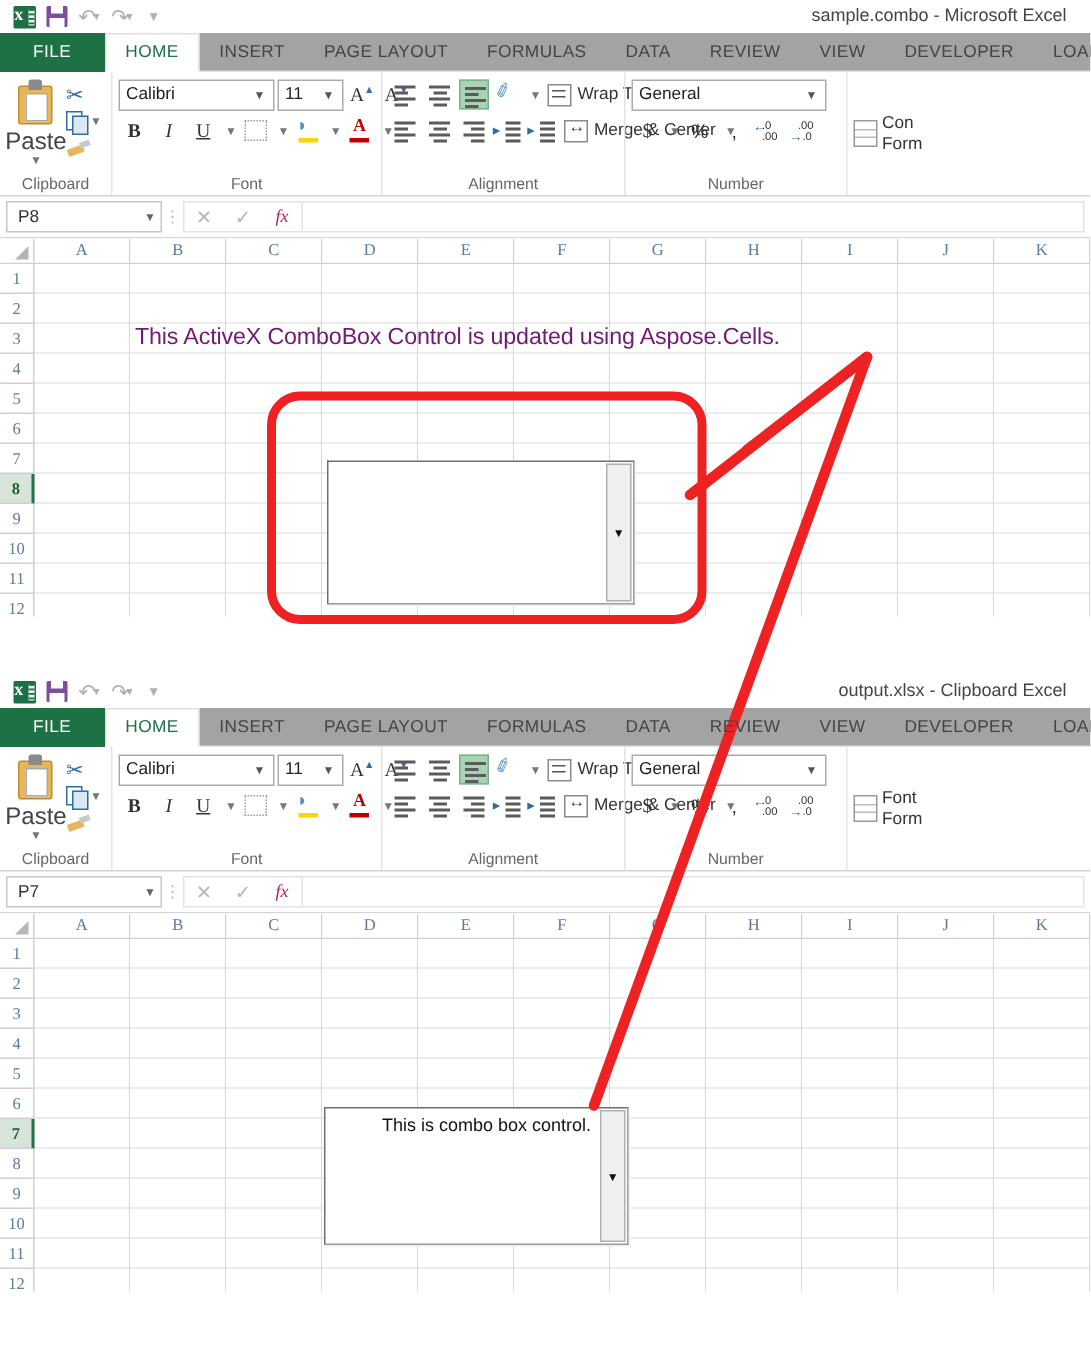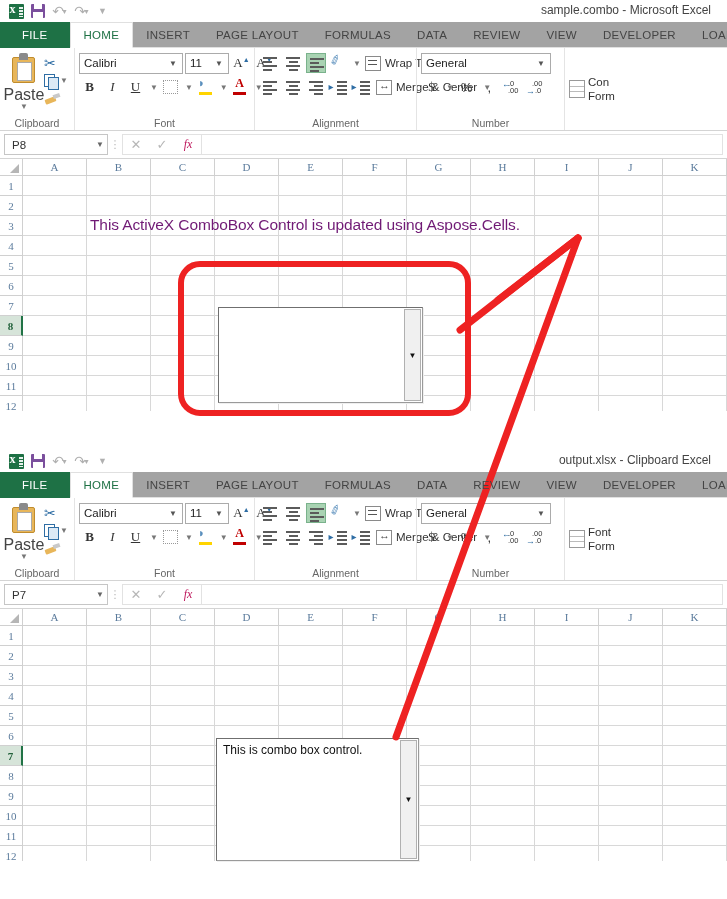--- a/index.html
+++ b/index.html
@@ -799,21 +799,21 @@
           <div class="row-cell">8</div>
           <div class="row-cell">9</div>
           <div class="row-cell">10</div>
           <div class="row-cell">11</div>
           <div class="row-cell">12</div>
         </div>
         <div class="cells"></div>
       </div>
     </div>
 
-    <div class="combobox" style="left:216px;top:288px;width:203px;height:123px;">
+    <div class="combobox" style="left:216px;top:288px;width:203px;height:92px;text-align:right;">
       <div class="cb-text">This is combo box control.</div>
       <div class="cb-btn">
           <span>▼</span>
         </div>
     </div>
   </div>
 
   <svg class="svg-over" width="727" height="899" viewBox="0 0 727 899">
     <path d="M 396 737 L 578 238" stroke="#ee2222" stroke-width="7" fill="none" stroke-linecap="round"></path>
     <path d="M 578 238 L 460 330" stroke="#ee2222" stroke-width="7" fill="none" stroke-linecap="round"></path>

